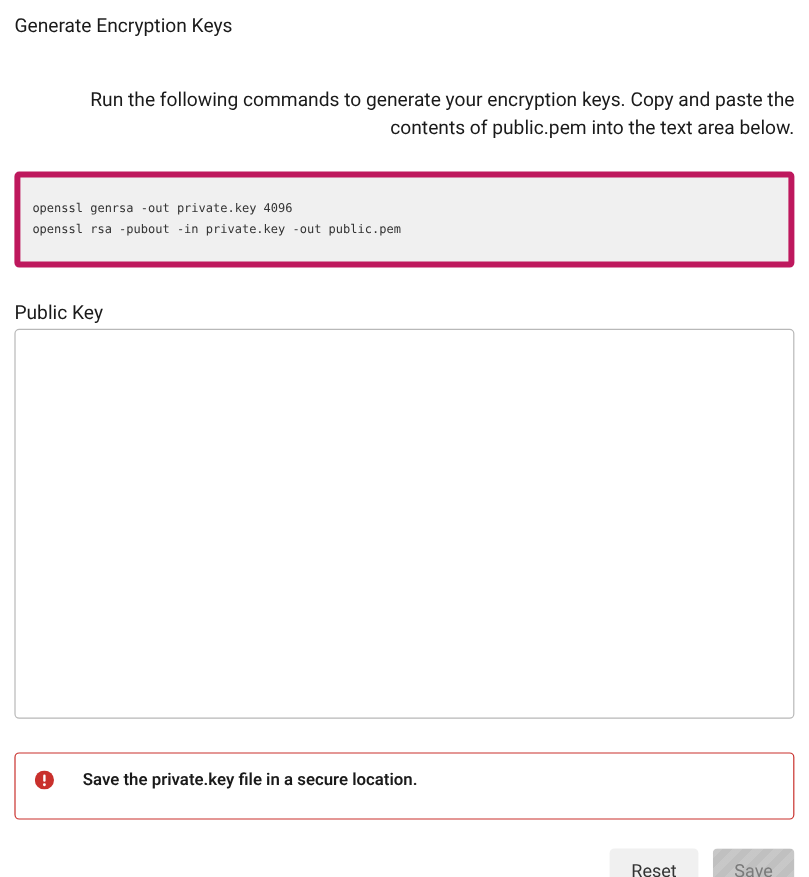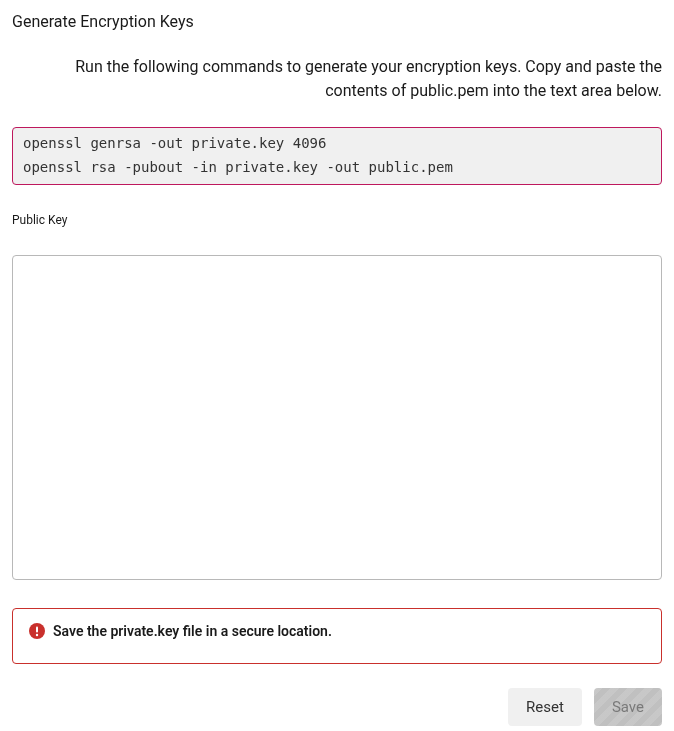--- a/index.html
+++ b/index.html
@@ -11,47 +11,47 @@
       font-family: -apple-system, BlinkMacSystemFont, "Segoe UI", Roboto, Helvetica, Arial, sans-serif;
       font-size: 16px;
       color: #1a1a1a;
       background: #fff;
       padding: 12px;
       width: 674px;
     }
     .page-title {
       font-size: 16px;
       font-weight: 400;
-      margin-bottom: 24px;
+      margin-bottom: 40px;
       color: #1a1a1a;
     }
     .description {
       font-size: 16px;
       line-height: 1.5;
       color: #1a1a1a;
       margin-bottom: 24px;
       text-align: right;
     }
     .code-block {
       background: #f0f0f0;
-      border: 1px solid #be185d;
+      border: 5px solid #be185d;
       border-radius: 4px;
-      padding: 4px 10px;
+      padding: 18px 10px;
       font-family: "SF Mono", Monaco, Menlo, Consolas, monospace;
-      font-size: 14px;
+      font-size: 10px;
       line-height: 1.7;
       color: #333;
       white-space: pre;
       margin-bottom: 28px;
       overflow-x: auto;
     }
     .field-label {
-      font-size: 12px;
+      font-size: 16px;
       color: #1a1a1a;
-      margin-bottom: 28px;
+      margin-bottom: 4px;
       display: block;
     }
     .textarea {
       width: 100%;
       height: 325px;
       border: 1px solid #b8b8b8;
       border-radius: 4px;
       padding: 10px;
       font-family: inherit;
       font-size: 14px;
@@ -62,21 +62,21 @@
     .alert {
       border: 1px solid #c9302c;
       border-radius: 4px;
       padding: 14px 16px;
       margin-bottom: 24px;
       background: #fff;
     }
     .alert-header {
       display: flex;
       align-items: center;
-      gap: 8px;
+      gap: 24px;
       margin-bottom: 10px;
     }
     .alert-icon {
       width: 16px;
       height: 16px;
       flex-shrink: 0;
     }
     .alert-title {
       font-size: 14px;
       font-weight: 600;

